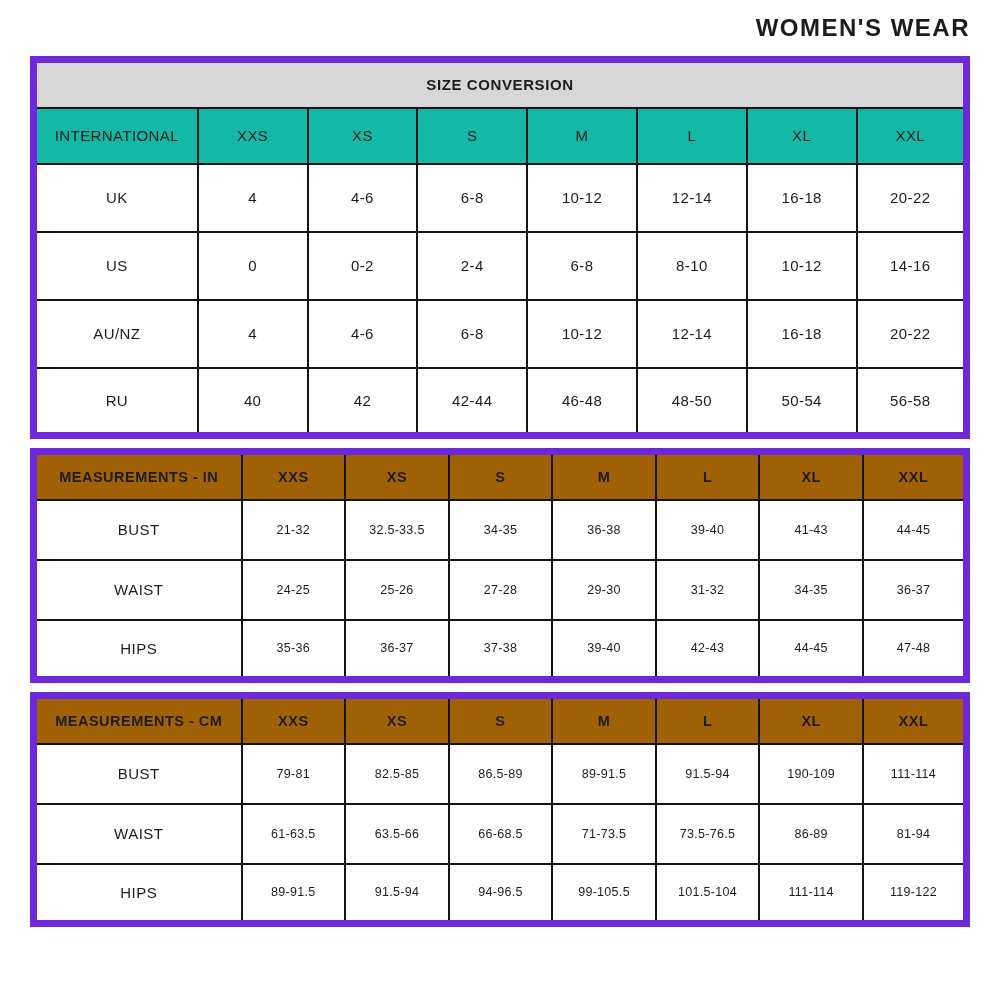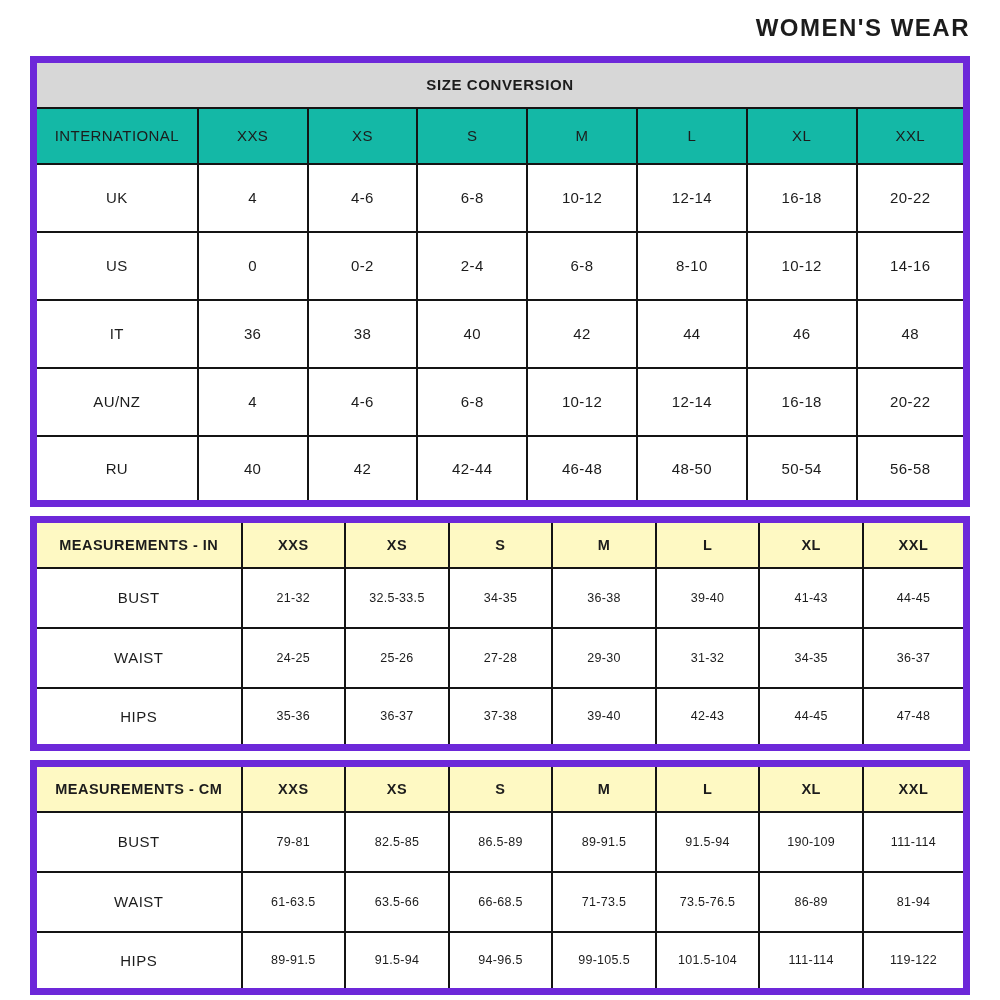--- a/index.html
+++ b/index.html
@@ -57,21 +57,21 @@
     font-size: 15px;
     letter-spacing: 0.4px;
   }
   #size-table tbody td {
     font-size: 15px;
     letter-spacing: 0.4px;
   }
 
   
   table.meas tr.cols-row th {
-    background: #fef9c3;
+    background: #a16207;
     height: 48px;
     font-weight: 700;
     font-size: 14.5px;
     letter-spacing: 0.5px;
   }
   table.meas tbody th {
     height: 60px;
     font-weight: 400;
     font-size: 15px;
     letter-spacing: 0.5px;
@@ -127,30 +127,20 @@
         <th>US</th>
         <td>0</td>
         <td>0-2</td>
         <td>2-4</td>
         <td>6-8</td>
         <td>8-10</td>
         <td>10-12</td>
         <td>14-16</td>
       </tr>
       <tr>
-        <th>IT</th>
-        <td>36</td>
-        <td>38</td>
-        <td>40</td>
-        <td>42</td>
-        <td>44</td>
-        <td>46</td>
-        <td>48</td>
-      </tr>
-      <tr>
         <th>AU/NZ</th>
         <td>4</td>
         <td>4-6</td>
         <td>6-8</td>
         <td>10-12</td>
         <td>12-14</td>
         <td>16-18</td>
         <td>20-22</td>
       </tr>
       <tr>

